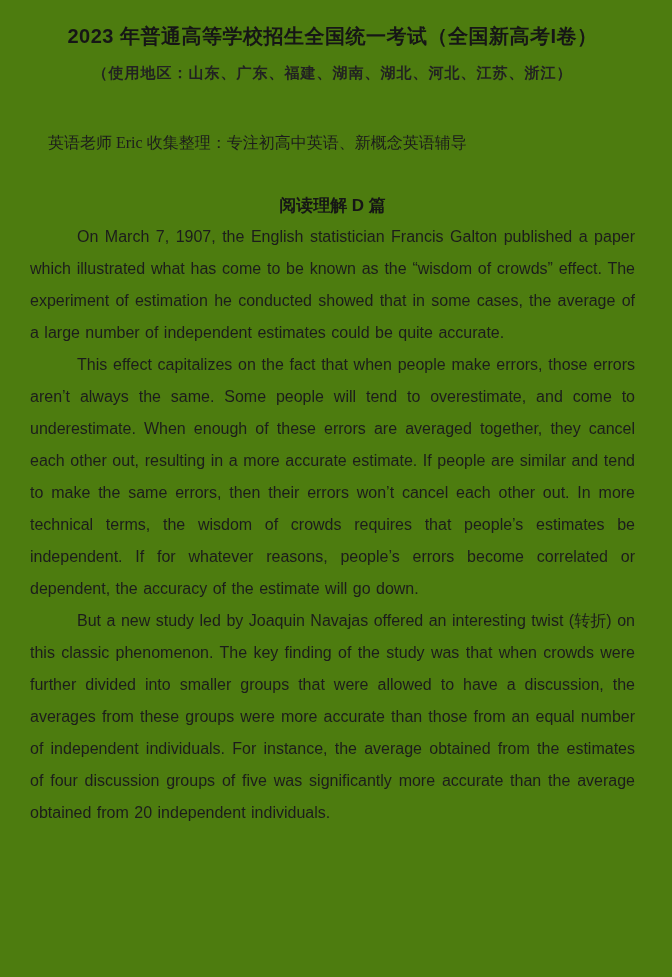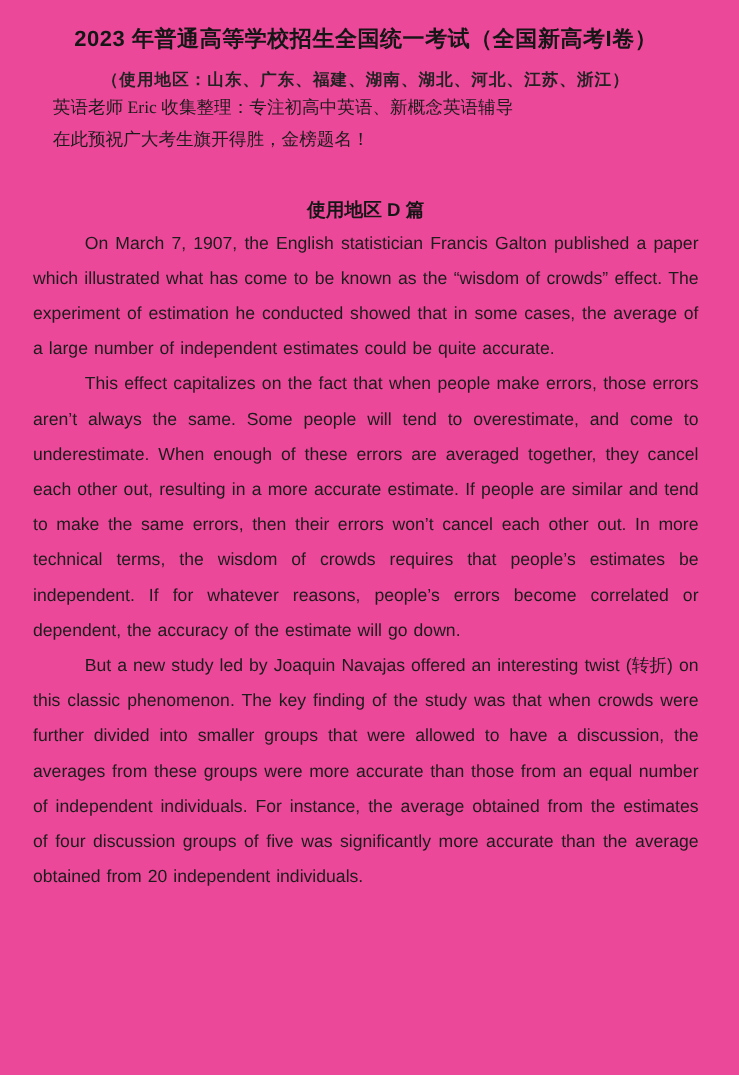--- a/index.html
+++ b/index.html
@@ -5,21 +5,21 @@
   html, body {
     margin: 0;
     padding: 0;
     background: #e8e8e8;
   }
   .page {
     position: relative;
     width: 672px;
     height: 977px;
     margin: 0 auto;
-    background: #ec4899;
+    background: #4d7c0f;
     color: #1c1c1c;
     overflow: hidden;
     box-sizing: border-box;
     padding: 0 37px 0 30px;
   }
   .exam-title {
     margin: 22px 0 0 0;
     line-height: 28px;
     text-align: center;
     font-family: "Liberation Sans", sans-serif;
@@ -32,20 +32,21 @@
     margin: 12px 0 0 0;
     line-height: 22px;
     text-align: center;
     font-family: "Liberation Serif", serif;
     font-weight: bold;
     font-size: 15px;
     letter-spacing: 1px;
     color: #222222;
   }
   .collector-block {
+    margin-top: 44px;
     font-family: "Liberation Serif", serif;
     font-size: 16px;
     color: #1c1c1c;
     padding-left: 18px;
   }
   .collector-block .note-line {
     line-height: 29px;
     margin: 0;
   }
   .section-heading {
@@ -78,24 +79,23 @@
 <body>
 
 <div class="page">
 
   <h1 class="exam-title">2023 年普通高等学校招生全国统一考试（全国新高考I卷）</h1>
 
   <div class="exam-subtitle">（使用地区：山东、广东、福建、湖南、湖北、河北、江苏、浙江）</div>
 
   <div class="collector-block">
     <p class="note-line">英语老师 Eric 收集整理：专注初高中英语、新概念英语辅导</p>
-    <p class="note-line">在此预祝广大考生旗开得胜，金榜题名！</p>
   </div>
 
-  <h2 class="section-heading">使用地区 D 篇</h2>
+  <h2 class="section-heading">阅读理解 D 篇</h2>
 
   <div class="passage">
     <p>On March 7, 1907, the English statistician Francis Galton published a paper which illustrated what has come to be known as the “wisdom of crowds” effect. The experiment of estimation he conducted showed that in some cases, the average of a large number of independent estimates could be quite accurate.</p>
     <p>This effect capitalizes on the fact that when people make errors, those errors aren’t always the same. Some people will tend to overestimate, and come to underestimate. When enough of these errors are averaged together, they cancel each other out, resulting in a more accurate estimate. If people are similar and tend to make the same errors, then their errors won’t cancel each other out. In more technical terms, the wisdom of crowds requires that people’s estimates be independent. If for whatever reasons, people’s errors become correlated or dependent, the accuracy of the estimate will go down.</p>
     <p>But a new study led by Joaquin Navajas offered an interesting twist (转折) on this classic phenomenon. The key finding of the study was that when crowds were further divided into smaller groups that were allowed to have a discussion, the averages from these groups were more accurate than those from an equal number of independent individuals. For instance, the average obtained from the estimates of four discussion groups of five was significantly more accurate than the average obtained from 20 independent individuals.</p>
   </div>
 
 </div>
 
 </body></html>

